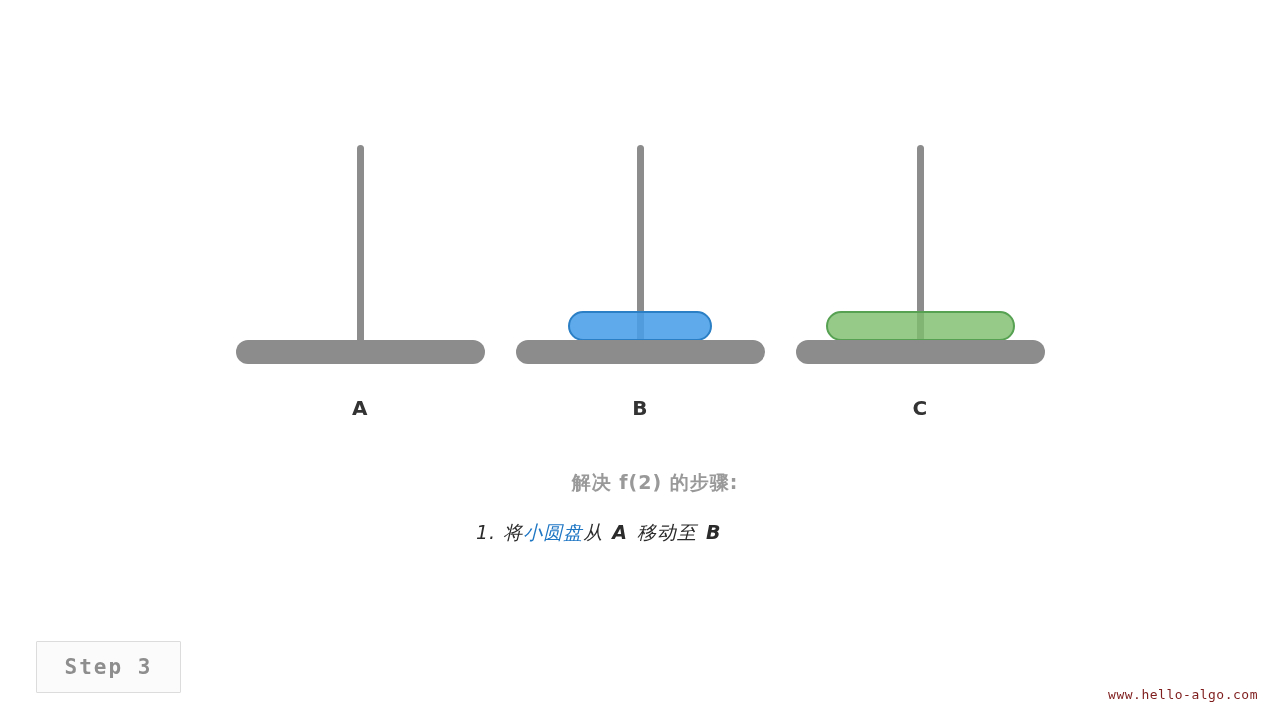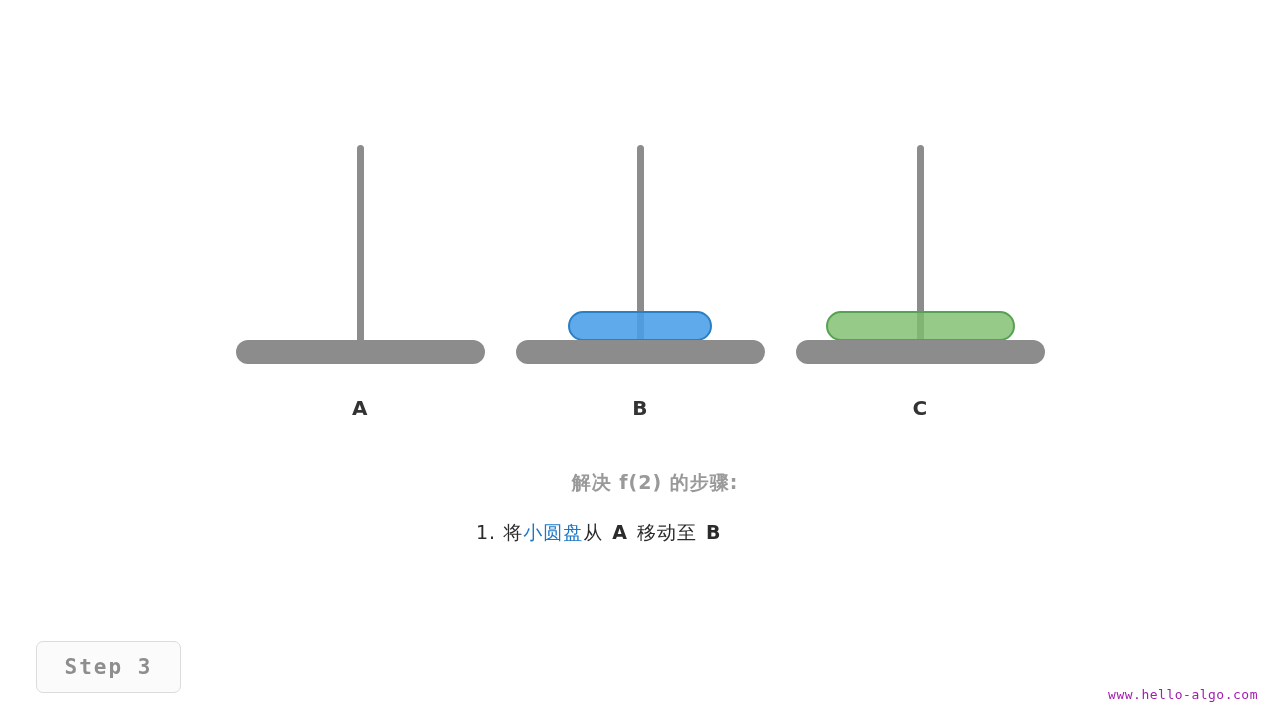--- a/index.html
+++ b/index.html
@@ -107,20 +107,21 @@
     margin: 0 0 18px 16px;
     padding-left: 14px;
   }
   .steps-list {
     width: 330px;
     margin: 0 auto 0 auto;
     padding: 0;
     list-style: none;
     position: relative;
     left: -9px;
+    font-style: italic;
   }
   .step-row {
     font-size: 19px;
     color: #2b2b2b;
     letter-spacing: 1px;
     padding: 6px 10px 7px 10px;
     border-radius: 4px;
     white-space: nowrap;
   }
   .step-row.highlight {
@@ -135,40 +136,40 @@
 
   
   #step-badge {
     position: absolute;
     left: 36px;
     top: 641px;
     width: 145px;
     height: 52px;
     box-sizing: border-box;
     border: 1px solid #dcdcdc;
-    border-radius: 7px;
+    border-radius: 1px;
     background: #fbfbfb;
     display: flex;
     align-items: center;
     justify-content: center;
     font-family: "DejaVu Sans Mono", "Liberation Mono", monospace;
     font-size: 21px;
     font-weight: bold;
     color: #8e8e8e;
     letter-spacing: 2px;
   }
 
   
   #watermark {
     position: absolute;
     right: 22px;
     bottom: 18px;
     font-family: "DejaVu Sans Mono", "Liberation Mono", monospace;
     font-size: 13px;
-    color: #a21caf;
+    color: #7f1d1d;
     letter-spacing: 0.5px;
   }
 </style>
 </head>
 <body>
 
 <div id="towers-area">
 
   <div class="tower pos-a">
     <div class="tower-pole"></div>

